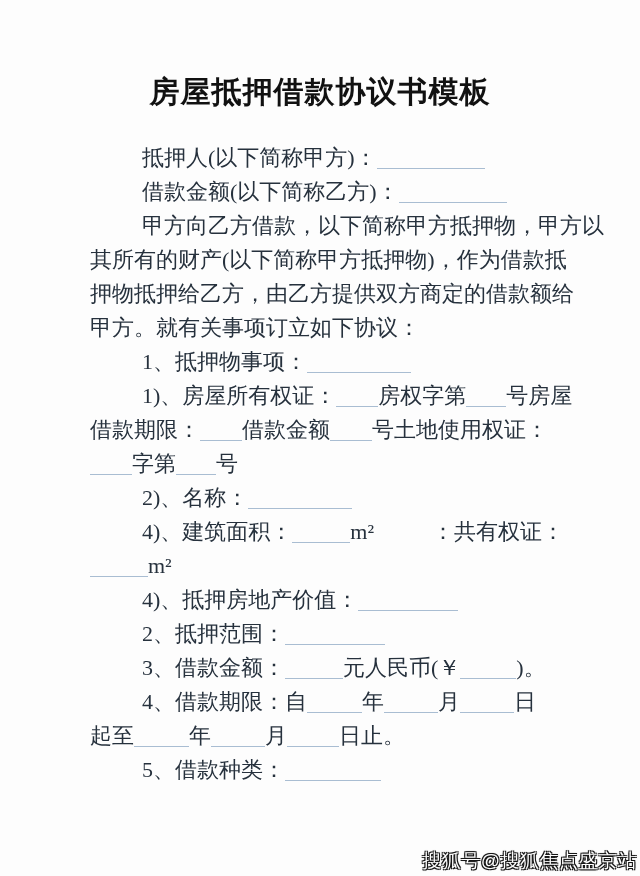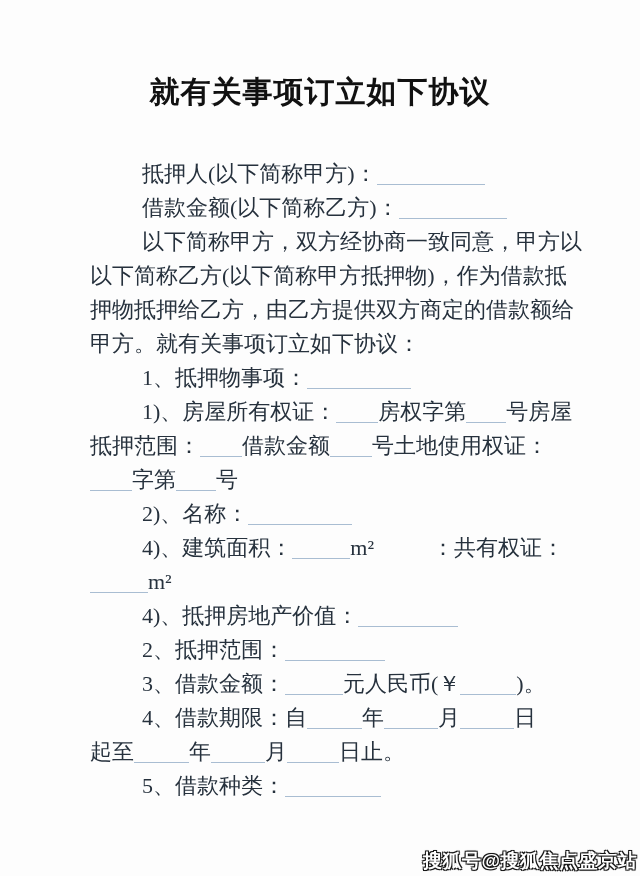--- a/index.html
+++ b/index.html
@@ -19,21 +19,21 @@
     margin: 0;
     padding-top: 72px;
     text-align: center;
     font-family: "Liberation Sans", "DejaVu Sans", sans-serif;
     font-weight: bold;
     font-size: 30px;
     letter-spacing: 1px;
     color: var(--title-color, #111);
   }
   .doc-body {
-    margin-top: 44px;
+    margin-top: 28px;
     padding-left: 90px;
     padding-right: 30px;
     font-size: 22px;
     color: var(--text-color, #26313d);
   }
   .line {
     height: 34px;
     line-height: 34px;
     white-space: nowrap;
   }
@@ -48,48 +48,48 @@
   }
   .spacer {
     display: inline-block;
     height: 1px;
   }
   .watermark {
     position: absolute;
     right: 3px;
     bottom: 2px;
     font-family: "Liberation Sans", "DejaVu Sans", sans-serif;
-    font-weight: bold;
+    font-weight: normal;
     font-size: 19px;
     letter-spacing: 0.5px;
     color: #ffffff;
     text-shadow:
       -1px -1px 0 #161616,
        1px -1px 0 #161616,
       -1px  1px 0 #161616,
        1px  1px 0 #161616,
        0 0 2px #000000;
   }
 </style>
 </head>
 <body>
 
 <div class="page" style="background: rgb(253, 253, 253);">
-  <h1 class="title">就有关事项订立如下协议</h1>
+  <h1 class="title">房屋抵押借款协议书模板</h1>
 
   <div class="doc-body" id="doc-body">
       <div class="line indent"><span>抵押人(以下简称甲方)：</span><span class="blank" style="width: 108px;"></span></div>
       <div class="line indent"><span>借款金额(以下简称乙方)：</span><span class="blank" style="width: 108px;"></span></div>
-      <div class="line indent"><span>以下简称甲方，双方经协商一致同意，甲方以</span></div>
-      <div class="line"><span>以下简称乙方(以下简称甲方抵押物)，作为借款抵</span></div>
+      <div class="line indent"><span>甲方向乙方借款，以下简称甲方抵押物，甲方以</span></div>
+      <div class="line"><span>其所有的财产(以下简称甲方抵押物)，作为借款抵</span></div>
       <div class="line"><span>押物抵押给乙方，由乙方提供双方商定的借款额给</span></div>
       <div class="line"><span>甲方。就有关事项订立如下协议：</span></div>
       <div class="line indent"><span>1、抵押物事项：</span><span class="blank" style="width: 104px;"></span></div>
       <div class="line indent"><span>1)、房屋所有权证：</span><span class="blank" style="width: 42px;"></span><span>房权字第</span><span class="blank" style="width: 40px;"></span><span>号房屋</span></div>
-      <div class="line"><span>抵押范围：</span><span class="blank" style="width: 42px;"></span><span>借款金额</span><span class="blank" style="width: 42px;"></span><span>号土地使用权证：</span></div>
+      <div class="line"><span>借款期限：</span><span class="blank" style="width: 42px;"></span><span>借款金额</span><span class="blank" style="width: 42px;"></span><span>号土地使用权证：</span></div>
       <div class="line"><span class="blank" style="width: 42px;"></span><span>字第</span><span class="blank" style="width: 40px;"></span><span>号</span></div>
       <div class="line indent"><span>2)、名称：</span><span class="blank" style="width: 104px;"></span></div>
       <div class="line indent"><span>4)、建筑面积：</span><span class="blank" style="width: 58px;"></span><span>m²</span><span class="spacer" style="width: 58px;"></span><span>：共有权证：</span></div>
       <div class="line"><span class="blank" style="width: 58px;"></span><span>m²</span></div>
       <div class="line indent"><span>4)、抵押房地产价值：</span><span class="blank" style="width: 100px;"></span></div>
       <div class="line indent"><span>2、抵押范围：</span><span class="blank" style="width: 100px;"></span></div>
       <div class="line indent"><span>3、借款金额：</span><span class="blank" style="width: 58px;"></span><span>元人民币(￥</span><span class="blank" style="width: 56px;"></span><span>)。</span></div>
       <div class="line indent"><span>4、借款期限：自</span><span class="blank" style="width: 55px;"></span><span>年</span><span class="blank" style="width: 54px;"></span><span>月</span><span class="blank" style="width: 54px;"></span><span>日</span></div>
       <div class="line"><span>起至</span><span class="blank" style="width: 55px;"></span><span>年</span><span class="blank" style="width: 54px;"></span><span>月</span><span class="blank" style="width: 52px;"></span><span>日止。</span></div>
       <div class="line indent"><span>5、借款种类：</span><span class="blank" style="width: 96px;"></span></div>

